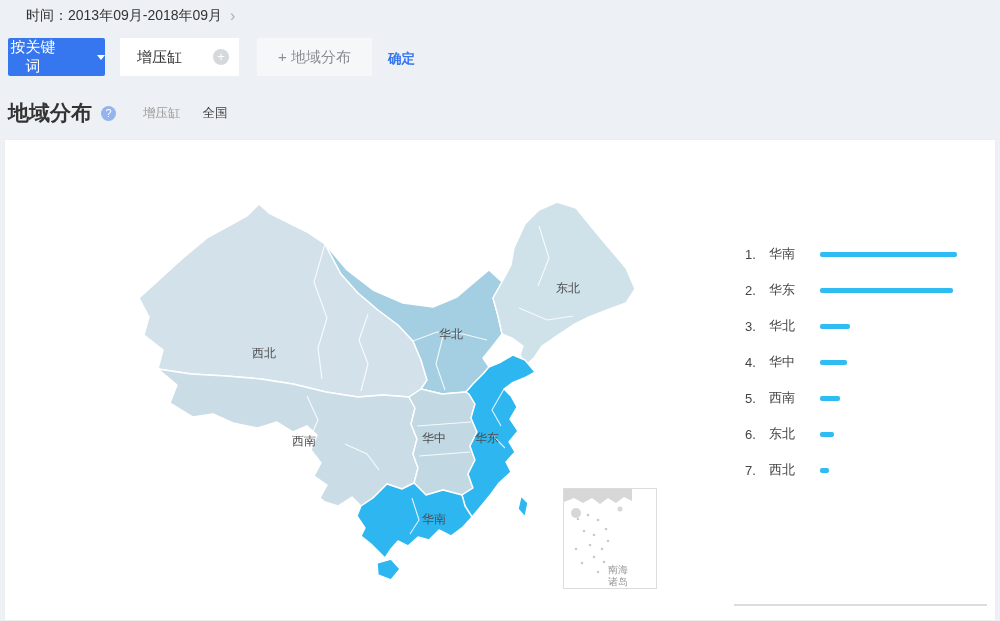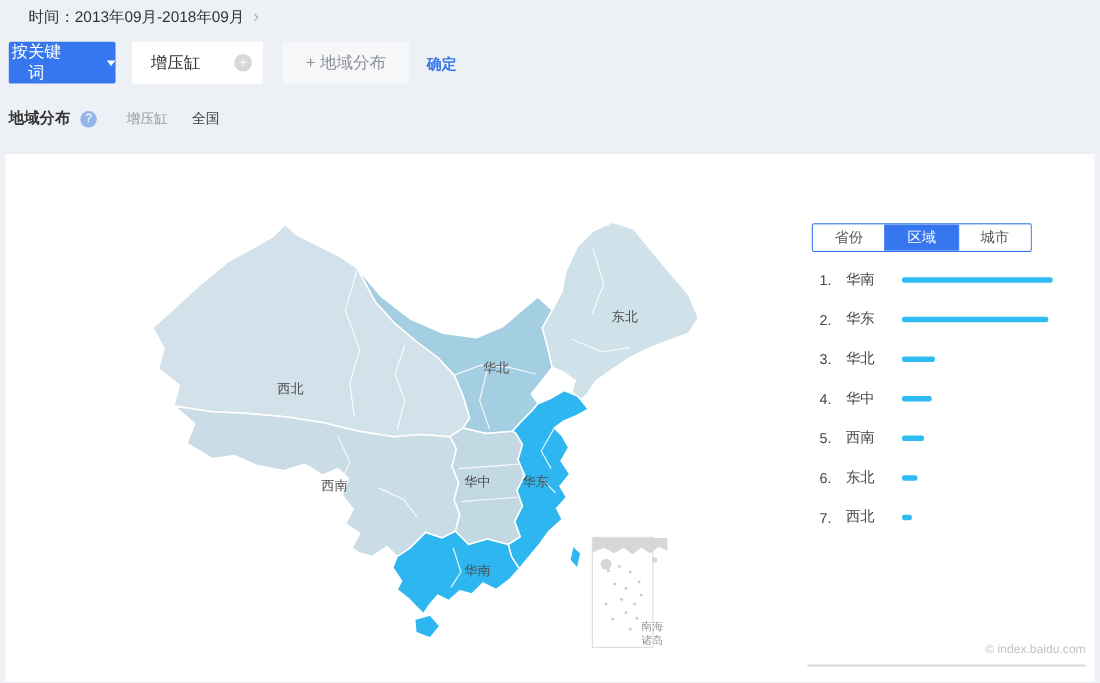--- a/index.html
+++ b/index.html
@@ -31,36 +31,36 @@
     font-size:13px; line-height:15px; text-align:center; cursor:pointer;
   }
   .cmp-btn {
     position:absolute; left:257px; top:38px; width:115px; height:38px;
     border:none; background:#f6f7f8; color:#8b8f94; font-size:15px;
     font-family:inherit; cursor:pointer;
   }
   .confirm { position:absolute; left:388px; top:50px; font-size:13.5px; font-weight:bold; text-decoration:none; cursor:pointer; }
   
   .section-row { position:absolute; left:8px; top:99px; display:flex; align-items:center; }
-  .sec-title { font-size:14px; font-weight:bold; color:#333; }
+  .sec-title { font-size:21px; font-weight:bold; color:#333; }
   .help-icon {
     width:15px; height:15px; border-radius:50%; background:#93b5ec; color:#fff;
     font-size:11px; line-height:15px; text-align:center; margin-left:9px; cursor:pointer;
   }
   .sec-kw { margin-left:27px; font-size:12.5px; color:#9a9a9a; }
   .sec-date { margin-left:22px; font-size:12.5px; color:#9a9a9a; }
   .sec-scope { margin-left:22px; font-size:12.5px; color:#404040; }
   
   .panel { position:absolute; left:4px; right:4px; top:139px; bottom:0; background:#fff; border:1px solid #eceef0; }
   .china-map { position:absolute; left:116px; top:46px; width:520px; height:410px; }
   .china-map path[data-region] { stroke:#fff; stroke-width:1.4; stroke-linejoin:round; cursor:pointer; }
   .china-map .inner { fill:none; stroke:#fff; stroke-width:1.1; opacity:.85; }
   .china-map text { font-size:12px; fill:#4d4d4d; text-anchor:middle; font-family:inherit; }
   
-  .inset { position:absolute; left:533px; top:348px; width:56px; height:101px; background:#fff; border:1px solid #dcdcdc; }
+  .inset { position:absolute; left:558px; top:348px; width:94px; height:101px; background:#fff; border:1px solid #dcdcdc; }
   .inset text { font-size:10px; fill:#9a9a9a; text-anchor:end; font-family:inherit; }
   
   .tabs {
     position:absolute; left:733px; top:63px; width:200px; height:26px;
     display:flex; border-radius:2px; background:#fff; overflow:hidden;
   }
   .tab { flex:1; font-size:13px; color:#555; display:flex; align-items:center; justify-content:center; cursor:pointer; background:#fff; }
   
   .rank-list { position:absolute; left:734px; top:96px; width:252px; padding-left:6px; }
   .rank-row { position:relative; height:36px; display:flex; align-items:center; }
@@ -155,25 +155,20 @@
           <circle cx="34" cy="83" r="1.3"></circle>
         <circle cx="46" cy="79" r="1.3"></circle>
           <circle cx="12" cy="60" r="1.3"></circle>
           <circle cx="44" cy="52" r="1.3"></circle>
       </g>
       <text x="64" y="84">南海</text>
       <text x="64" y="96">诸岛</text>
     </svg>
   </div>
 
-  <div class="tabs" style="border: 1px solid rgb(54, 119, 240);">
-      <div class="tab">省份</div>
-      <div class="tab" style="border-left: 1px solid rgb(54, 119, 240); background: rgb(54, 119, 240); color: rgb(255, 255, 255);">区域</div>
-      <div class="tab" style="border-left: 1px solid rgb(54, 119, 240);">城市</div>
-    </div>
 
   <div class="rank-list">
       <div class="rank-row">
         <span class="rank-num">1.</span>
         <span class="rank-name">华南</span>
         <span class="rank-bar" style="width: 137px; background: rgb(47, 188, 242);"></span>
       </div>
       <div class="rank-row">
         <span class="rank-num">2.</span>
         <span class="rank-name">华东</span>
@@ -199,15 +194,14 @@
         <span class="rank-name">东北</span>
         <span class="rank-bar" style="width: 14px; background: rgb(47, 188, 242);"></span>
       </div>
       <div class="rank-row">
         <span class="rank-num">7.</span>
         <span class="rank-name">西北</span>
         <span class="rank-bar" style="width: 9px; background: rgb(47, 188, 242);"></span>
       </div>
     </div>
 
-  <div class="copyright">© index.baidu.com</div>
   <div class="divider"></div>
 </div>
 
 </body></html>

